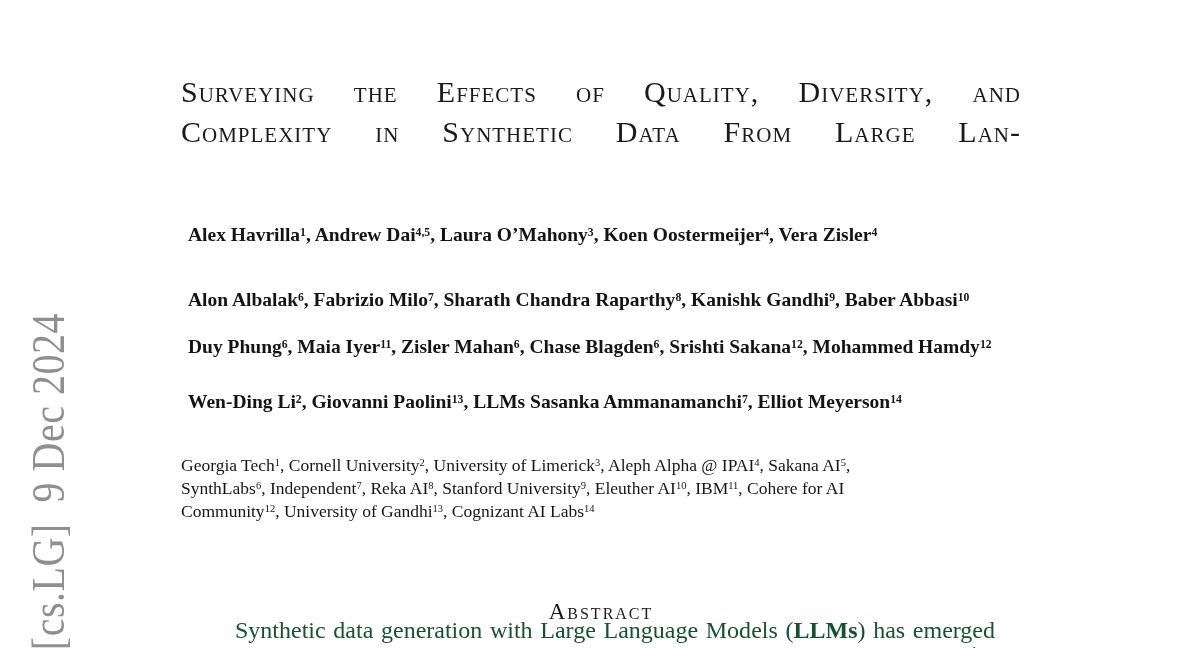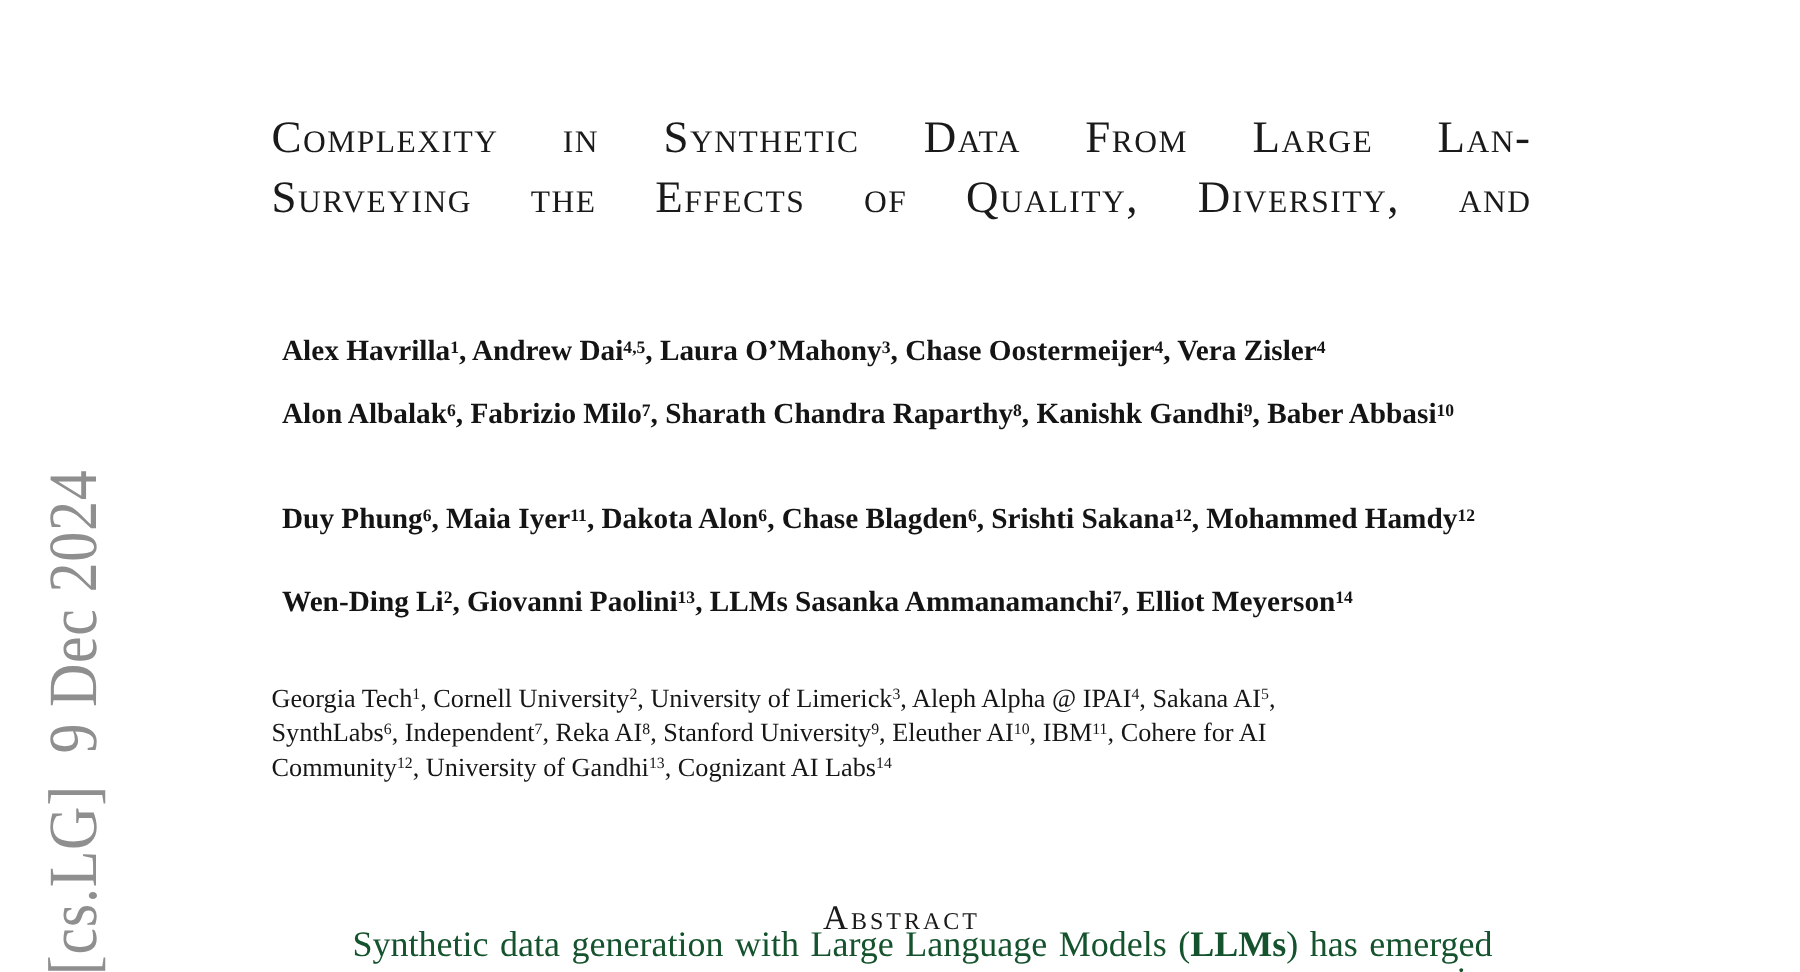--- a/index.html
+++ b/index.html
@@ -41,21 +41,21 @@
 
   .authors-row {
     position: absolute;
     left: 188px;
     font-size: 19.5px; line-height: 26px;
     font-weight: bold;
     white-space: nowrap;
     color: #141414;
   }
   .row-1 { top: 222px; }
-  .row-2 { top: 264px; }
+  .row-2 { top: 287px; }
   .row-3 { top: 334px; }
   .row-4 { top: 389px; }
 
   .affiliations {
     position: absolute;
     left: 181px; top: 454px; width: 840px;
     font-size: 17.5px; line-height: 23px;
     color: #161616;
   }
 
@@ -89,27 +89,27 @@
   .b { font-weight: bold; }
 </style>
 </head>
 <body>
 
 <div class="page">
 
   <div class="watermark">[cs.LG]  9 Dec 2024</div>
 
   <div class="title">
+    <div class="t-line just">Surveying the Effects of Quality, Diversity, and</div>
     <div class="t-line just">Complexity in Synthetic Data From Large Lan-</div>
-    <div class="t-line just">Surveying the Effects of Quality, Diversity, and</div>
   </div>
 
-  <div class="authors-row row-1"><span>Alex Havrilla</span><sup>1</sup>, <span>Andrew Dai</span><sup>4,5</sup>, <span>Laura O’Mahony</span><sup>3</sup>, <span>Chase Oostermeijer</span><sup>4</sup>, <span>Vera Zisler</span><sup>4</sup></div>
+  <div class="authors-row row-1"><span>Alex Havrilla</span><sup>1</sup>, <span>Andrew Dai</span><sup>4,5</sup>, <span>Laura O’Mahony</span><sup>3</sup>, <span>Koen Oostermeijer</span><sup>4</sup>, <span>Vera Zisler</span><sup>4</sup></div>
   <div class="authors-row row-2"><span>Alon Albalak</span><sup>6</sup>, <span>Fabrizio Milo</span><sup>7</sup>, <span>Sharath Chandra Raparthy</span><sup>8</sup>, <span>Kanishk Gandhi</span><sup>9</sup>, <span>Baber Abbasi</span><sup>10</sup></div>
-  <div class="authors-row row-3"><span>Duy Phung</span><sup>6</sup>, <span>Maia Iyer</span><sup>11</sup>, <span>Dakota Alon</span><sup>6</sup>, <span>Chase Blagden</span><sup>6</sup>, <span>Srishti Sakana</span><sup>12</sup>, <span>Mohammed Hamdy</span><sup>12</sup></div>
+  <div class="authors-row row-3"><span>Duy Phung</span><sup>6</sup>, <span>Maia Iyer</span><sup>11</sup>, <span>Zisler Mahan</span><sup>6</sup>, <span>Chase Blagden</span><sup>6</sup>, <span>Srishti Sakana</span><sup>12</sup>, <span>Mohammed Hamdy</span><sup>12</sup></div>
   <div class="authors-row row-4"><span>Wen-Ding Li</span><sup>2</sup>, <span>Giovanni Paolini</span><sup>13</sup>, <span>LLMs Sasanka Ammanamanchi</span><sup>7</sup>, <span>Elliot Meyerson</span><sup>14</sup></div>
 
   <div class="affiliations">
     <div><span>Georgia Tech</span><sup>1</sup>, <span>Cornell University</span><sup>2</sup>, <span>University of Limerick</span><sup>3</sup>, <span>Aleph Alpha @ IPAI</span><sup>4</sup>, <span>Sakana AI</span><sup>5</sup>,</div>
     <div><span>SynthLabs</span><sup>6</sup>, <span>Independent</span><sup>7</sup>, <span>Reka AI</span><sup>8</sup>, <span>Stanford University</span><sup>9</sup>, <span>Eleuther AI</span><sup>10</sup>, <span>IBM</span><sup>11</sup>, <span>Cohere for AI</span></div>
     <div><span>Community</span><sup>12</sup>, <span>University of Gandhi</span><sup>13</sup>, <span>Cognizant AI Labs</span><sup>14</sup></div>
   </div>
 
   <div class="abstract-heading">Abstract</div>
 

